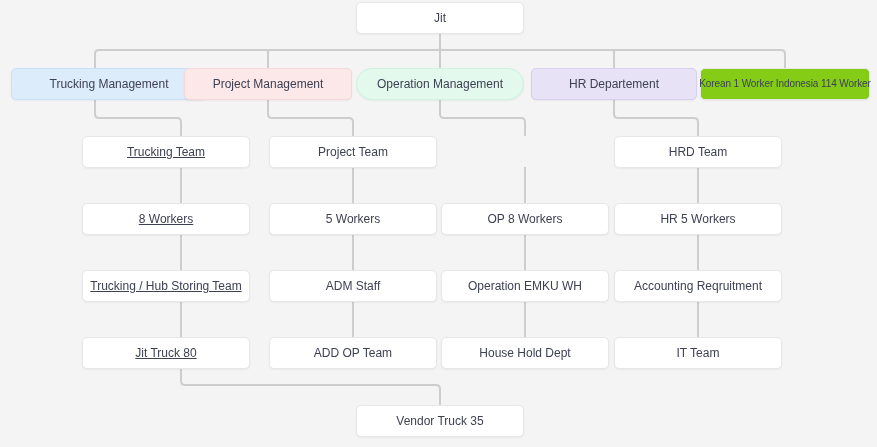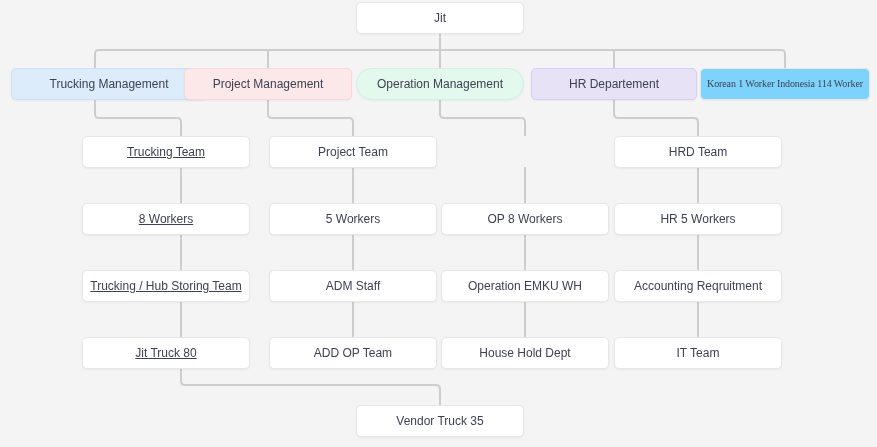--- a/index.html
+++ b/index.html
@@ -90,21 +90,21 @@
       <path d="M181 369 V381 Q181 385 185 385 H436 Q440 385 440 389 V405"></path>
     </g>
   </svg>
 
   <div class="node r1 root-pos">Jit</div>
 
   <div class="node r2 d1" style="background: rgb(220, 236, 251); border-color: rgb(201, 225, 248);">Trucking Management</div>
   <div class="node r2 d2" style="background: rgb(252, 232, 233); border-color: rgb(249, 214, 217);">Project Management</div>
   <div class="node r2 d3" style="background: rgb(228, 249, 237); border-color: rgb(207, 242, 222); border-radius: 16px;">Operation Management</div>
   <div class="node r2 d4" style="background: rgb(231, 226, 246); border-color: rgb(215, 206, 240);">HR Departement</div>
-  <div class="node r2 d5 tight" style="background: #7dd3fc; border-color: rgb(231, 231, 231); font-family: Liberation Serif, serif;">Korean 1 Worker Indonesia 114 Worker</div>
+  <div class="node r2 d5 tight" style="background: #84cc16; border-color: rgb(231, 231, 231);">Korean 1 Worker Indonesia 114 Worker</div>
 
   <div class="node r3 c1">Trucking Team</div>
   <div class="node r3 c2">Project Team</div>
   <div class="node r3 c4">HRD Team</div>
 
   <div class="node r4 c1">8 Workers</div>
   <div class="node r4 c2">5 Workers</div>
   <div class="node r4 c3">OP 8 Workers</div>
   <div class="node r4 c4">HR 5 Workers</div>
 

